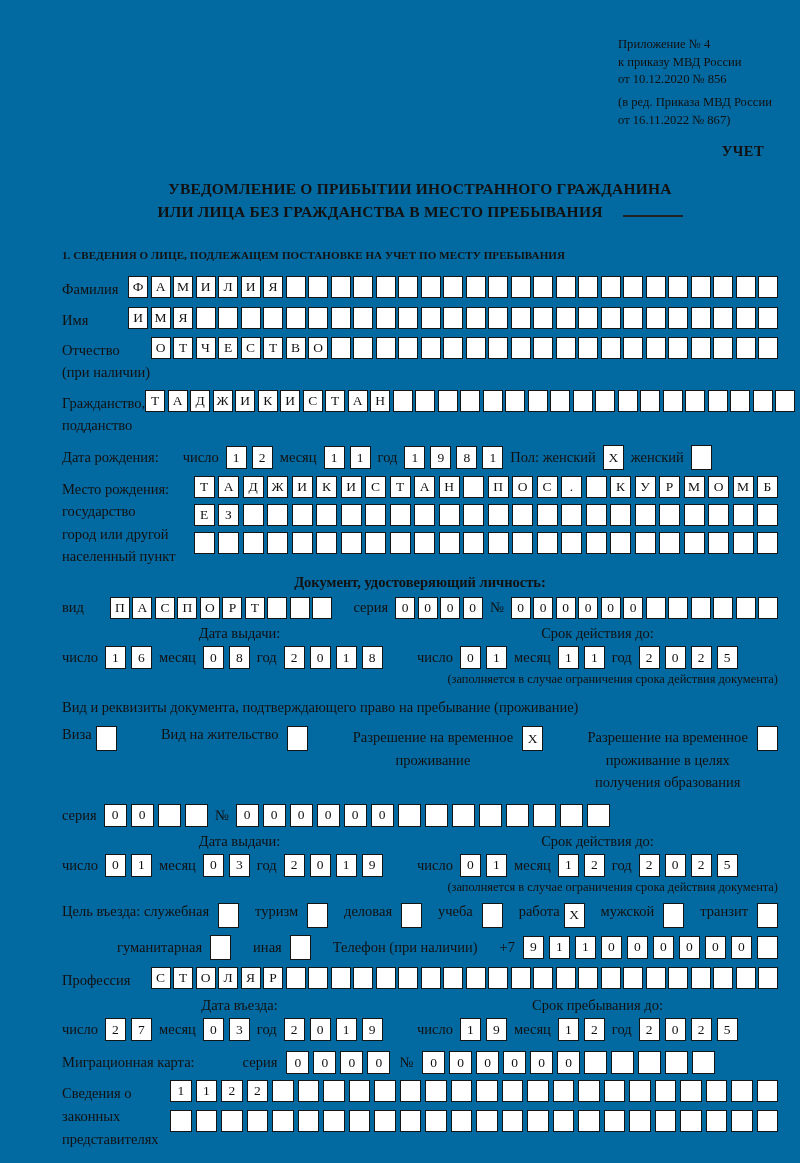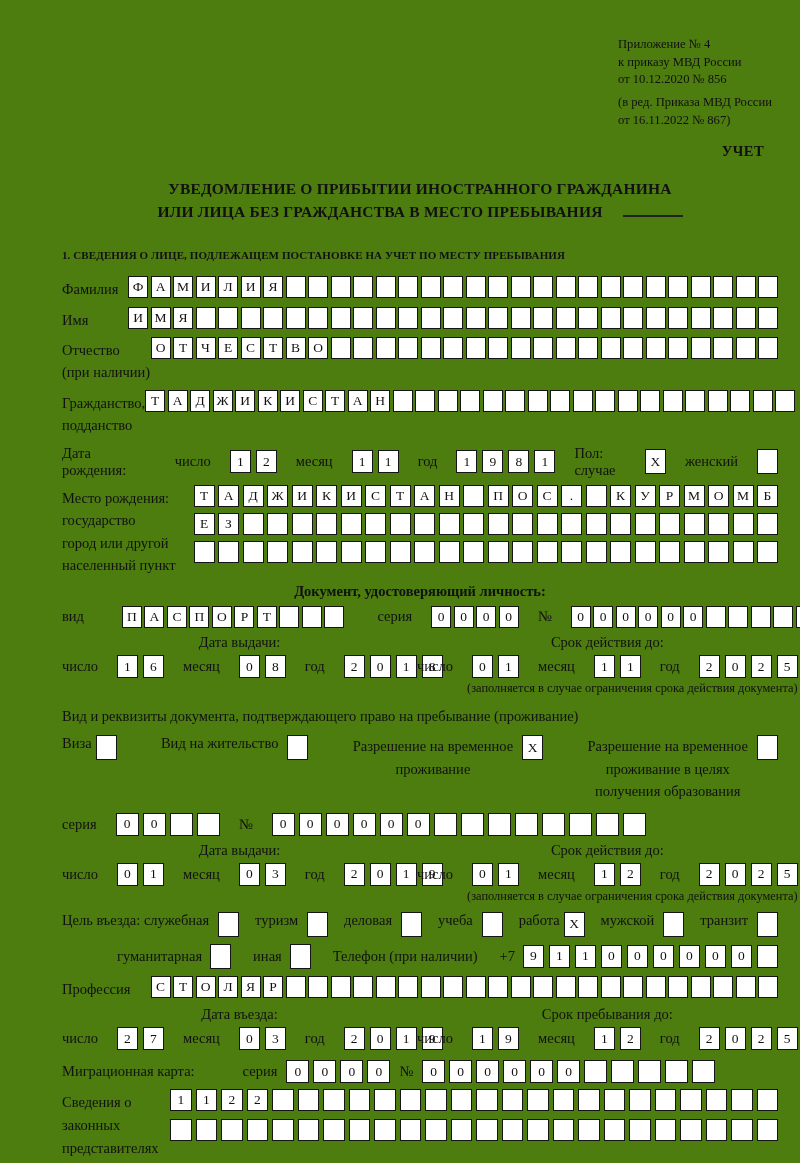--- a/index.html
+++ b/index.html
@@ -1,19 +1,19 @@
 <!DOCTYPE html>
 <html lang="ru"><head>
 <meta charset="utf-8">
 <style>
   * { margin:0; padding:0; box-sizing:border-box; }
   html,body { background:#fff; }
   .page {
     position:relative; width:800px; height:1163px; overflow:hidden;
-    background:#4d7c0f; color:#111;
+    background:#0369a1; color:#111;
     font-family:"Liberation Serif","DejaVu Serif",serif;
     font-size:14.5px; padding:36px 22px 0 62px;
   }
   
   .annex { margin-left:556px; font-size:12.6px; line-height:1.40; }
   .annex-note { margin-top:5px; }
   .forma { text-align:right; padding-right:14px; margin-top:14px; font-weight:bold; font-size:14.5px; letter-spacing:.4px; }
   .title { text-align:center; font-weight:bold; font-size:15.5px; line-height:1.45; margin-top:18px; letter-spacing:.2px; }
   .uline { display:inline-block; width:60px; border-bottom:2.2px solid #222; height:13px; margin-left:20px; }
   .sec { font-weight:bold; font-size:11px; margin-top:26px; margin-bottom:15px; letter-spacing:.1px; }
@@ -27,21 +27,21 @@
   .cells-md { gap:3.5px; } .cells-md .cell { width:21px; height:22px; }
   .cells-lg { gap:4px; }   .cells-lg .cell { width:23px; height:23px; }
   .cells-rep { gap:4px; }  .cells-rep .cell { width:21.5px; height:22px; }
   .dcells { display:flex; gap:5px; flex:0 0 auto; } .dcells .cell { width:21px; height:23px; }
   .cbox .cell { width:21px; height:25px; }
   
   .frow { display:flex; align-items:flex-start; margin-bottom:6px; }
   .frow .cells, .cellstack { margin-left:auto; }
   .flabel { padding-top:2px; line-height:1.55; }
   .cellstack { display:flex; flex-direction:column; gap:6px; }
-  .inline-row { display:flex; align-items:center; gap:19px; margin-bottom:6px; }
+  .inline-row { display:flex; align-items:center; gap:7px; margin-bottom:6px; }
   .center-bold { text-align:center; font-weight:bold; margin:4px 0 6px; }
   .dates2 { display:flex; margin-bottom:2px; }
   .col-l { width:355px; flex:0 0 auto; }
   .col-r { flex:1; }
   .dhead { text-align:center; margin-bottom:4px; }
   .note-r { text-align:right; font-size:12.4px; margin-top:3px; margin-bottom:6px; }
   .para { line-height:1.75; }
   .visarow { display:flex; justify-content:space-between; align-items:flex-start; margin:6px 0 10px; }
   .pair { display:inline-flex; gap:9px; align-items:flex-start; }
   .pair-tight { gap:4px; }
@@ -237,21 +237,21 @@
         <span class="cell">1</span>
         <span class="cell">1</span>
       </span>
     <span>год</span>
     <span class="dcells">
         <span class="cell">1</span>
         <span class="cell">9</span>
         <span class="cell">8</span>
         <span class="cell">1</span>
       </span>
-    <span>Пол: случае</span>
+    <span>Пол: женский</span>
     <span class="dcells cbox">
         <span class="cell">X</span>
       </span>
     <span>женский</span>
     <span class="dcells cbox">
         <span class="cell"></span>
       </span>
   </div>
 
   <div class="frow">

